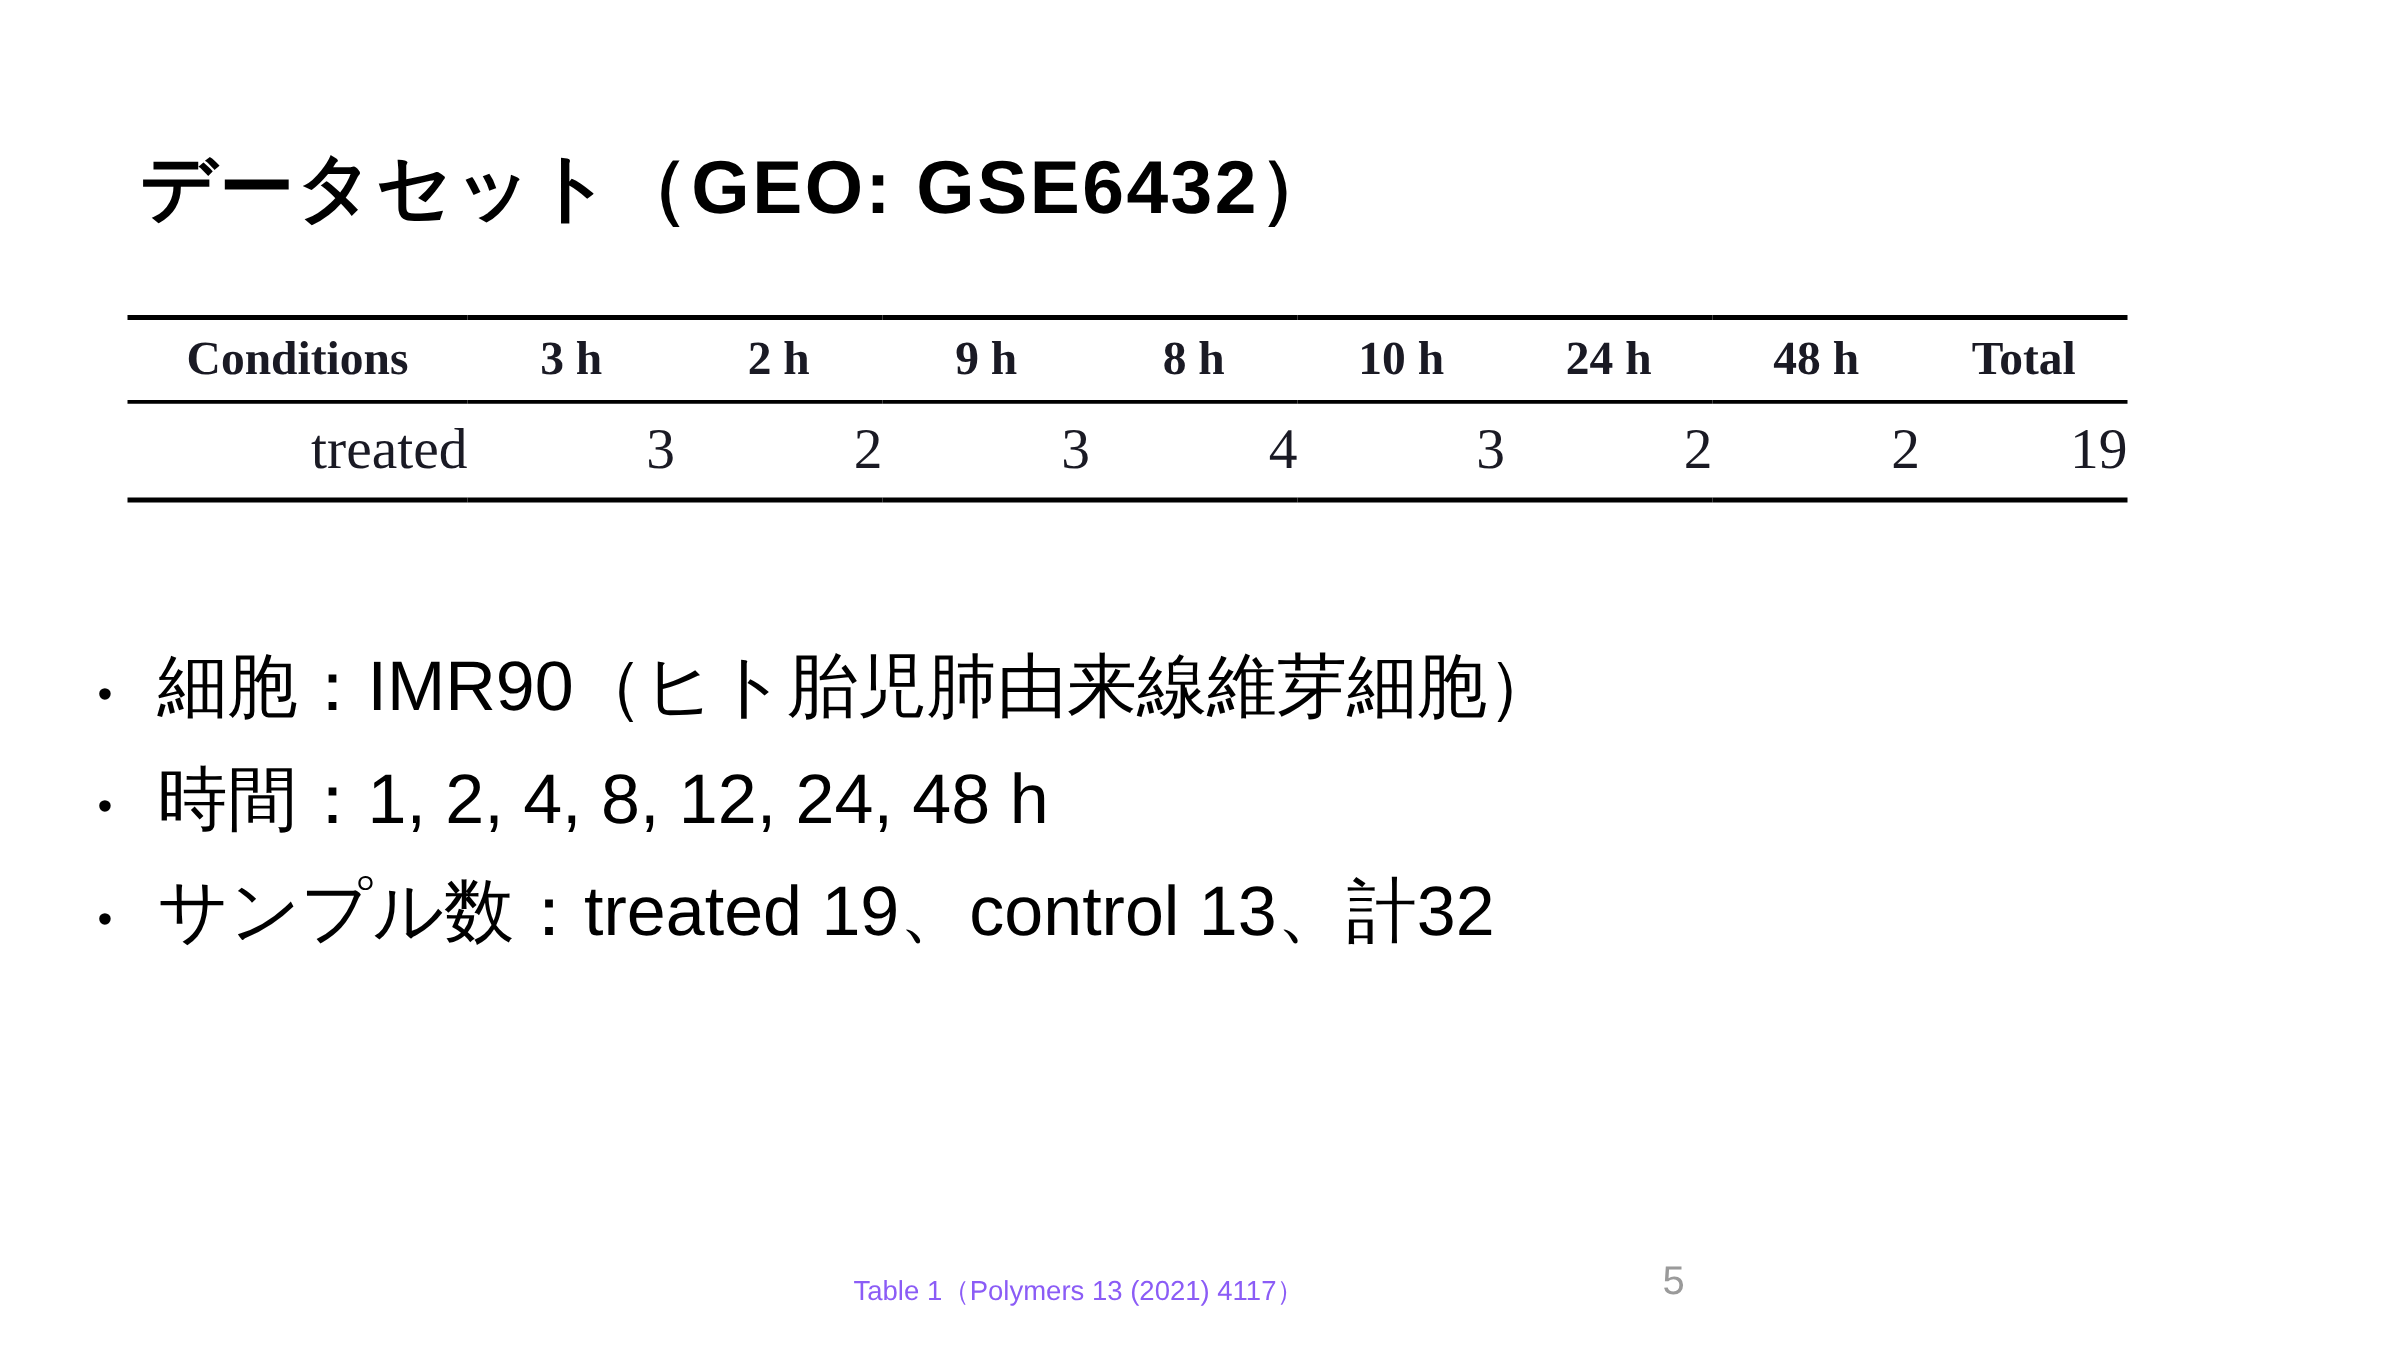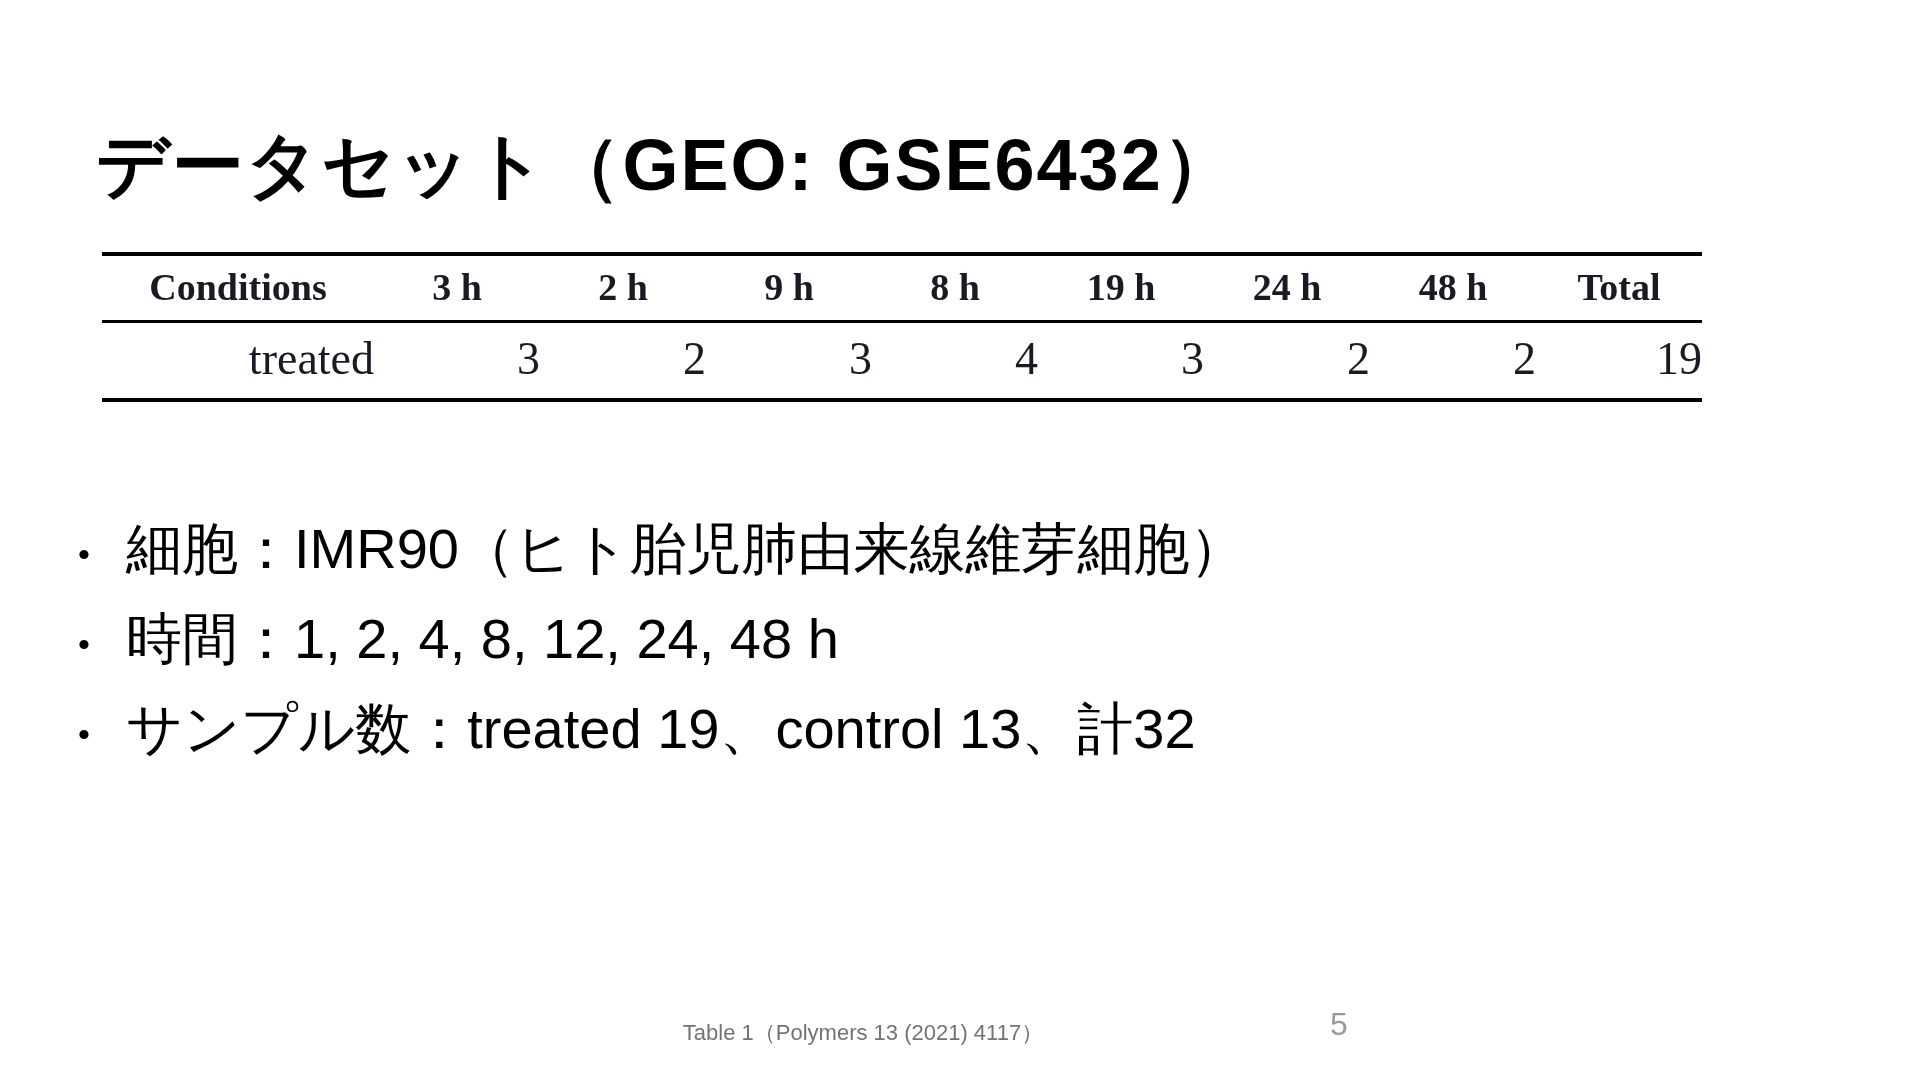--- a/index.html
+++ b/index.html
@@ -8,22 +8,22 @@
     background: #ffffff;
     position: relative;
     overflow: hidden;
     font-family: "Liberation Sans", sans-serif;
     color: #000;
   }
 
   
   .slide-title {
     position: absolute;
-    left: 96px; top: 72px;
-    font-size: 72px;
+    left: 112px; top: 72px;
+    font-size: 60px;
     line-height: 1.25;
     letter-spacing: 2px;
     color: #000;
     white-space: nowrap;
   }
 
   
   .table-wrap {
     position: absolute;
     left: 102px; top: 252px;
@@ -70,21 +70,21 @@
     vertical-align: 2px;
   }
 
   
   .footer-caption {
     position: absolute;
     left: 613px; top: 1018px;
     width: 500px;
     text-align: center;
     font-size: 22px;
-    color: #737373;
+    color: #8b5cf6;
     white-space: nowrap;
   }
   .page-number {
     position: absolute;
     left: 1330px; top: 1006px;
     font-size: 32px;
     color: #9a9a9a;
   }
 </style>
 </head>
@@ -105,21 +105,21 @@
       <col style="width:10.375%">
         <col style="width:10.375%">
     </colgroup>
     <thead>
       <tr>
         <th>Conditions</th>
         <th>3 h</th>
         <th>2 h</th>
         <th>9 h</th>
         <th>8 h</th>
-        <th>19 h</th>
+        <th>10 h</th>
         <th>24 h</th>
         <th>48 h</th>
         <th>Total</th>
       </tr>
     </thead>
     <tbody>
       <tr>
         <td>treated</td>
         <td>3</td>
         <td>2</td>

